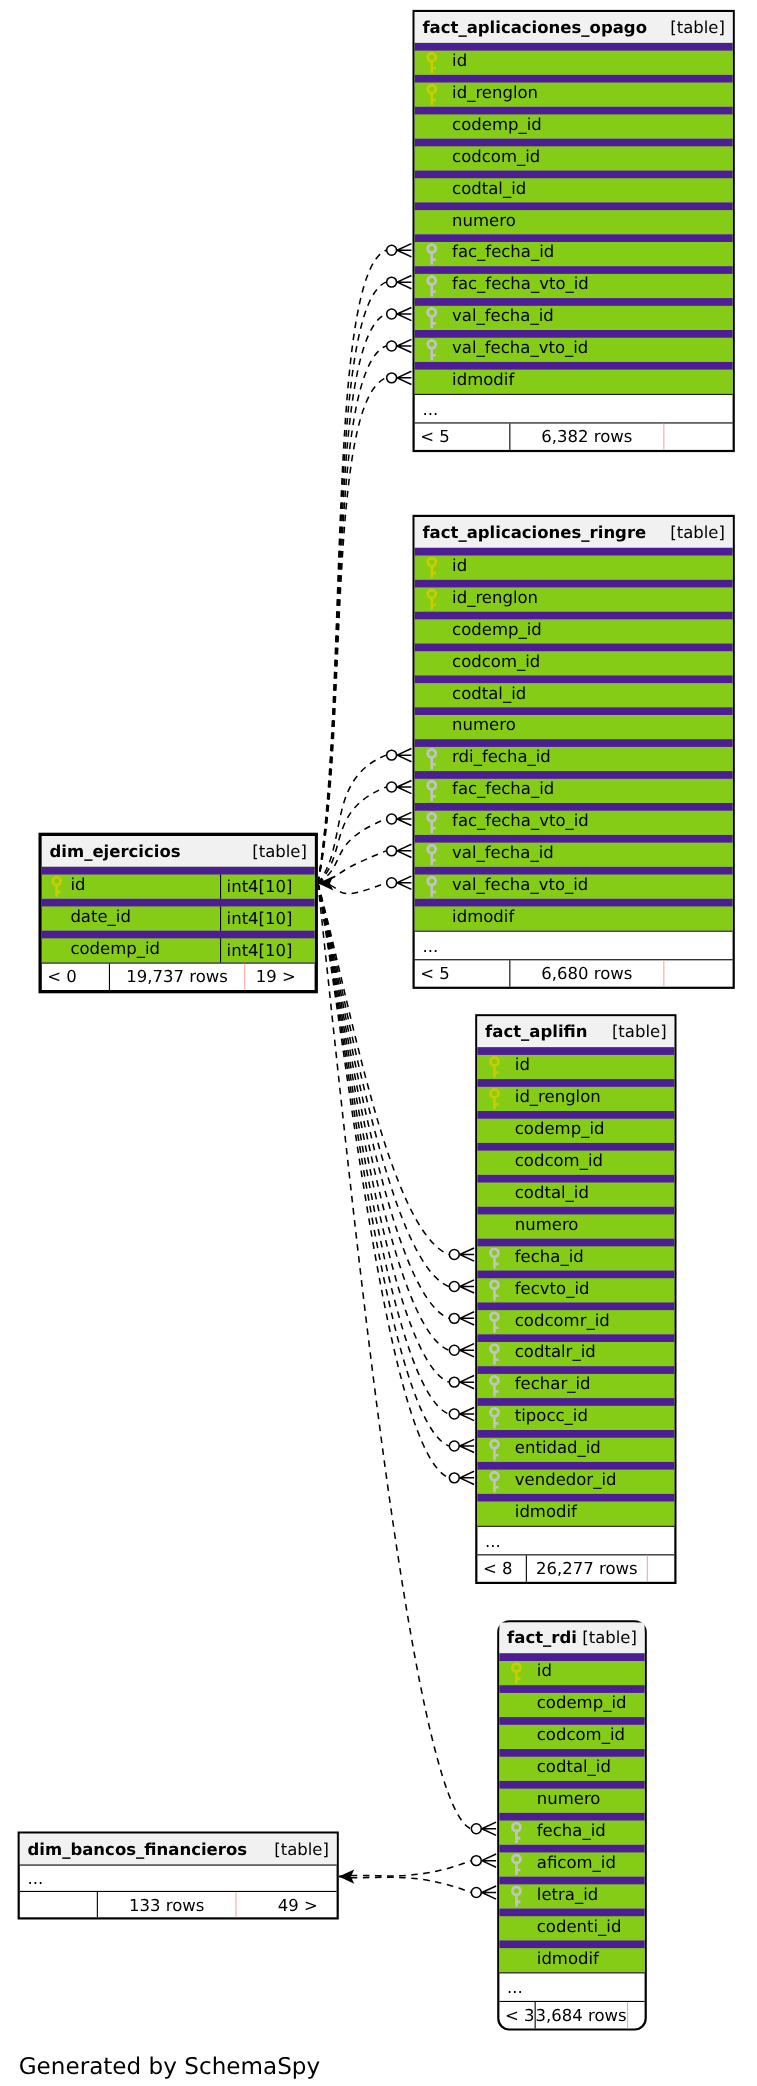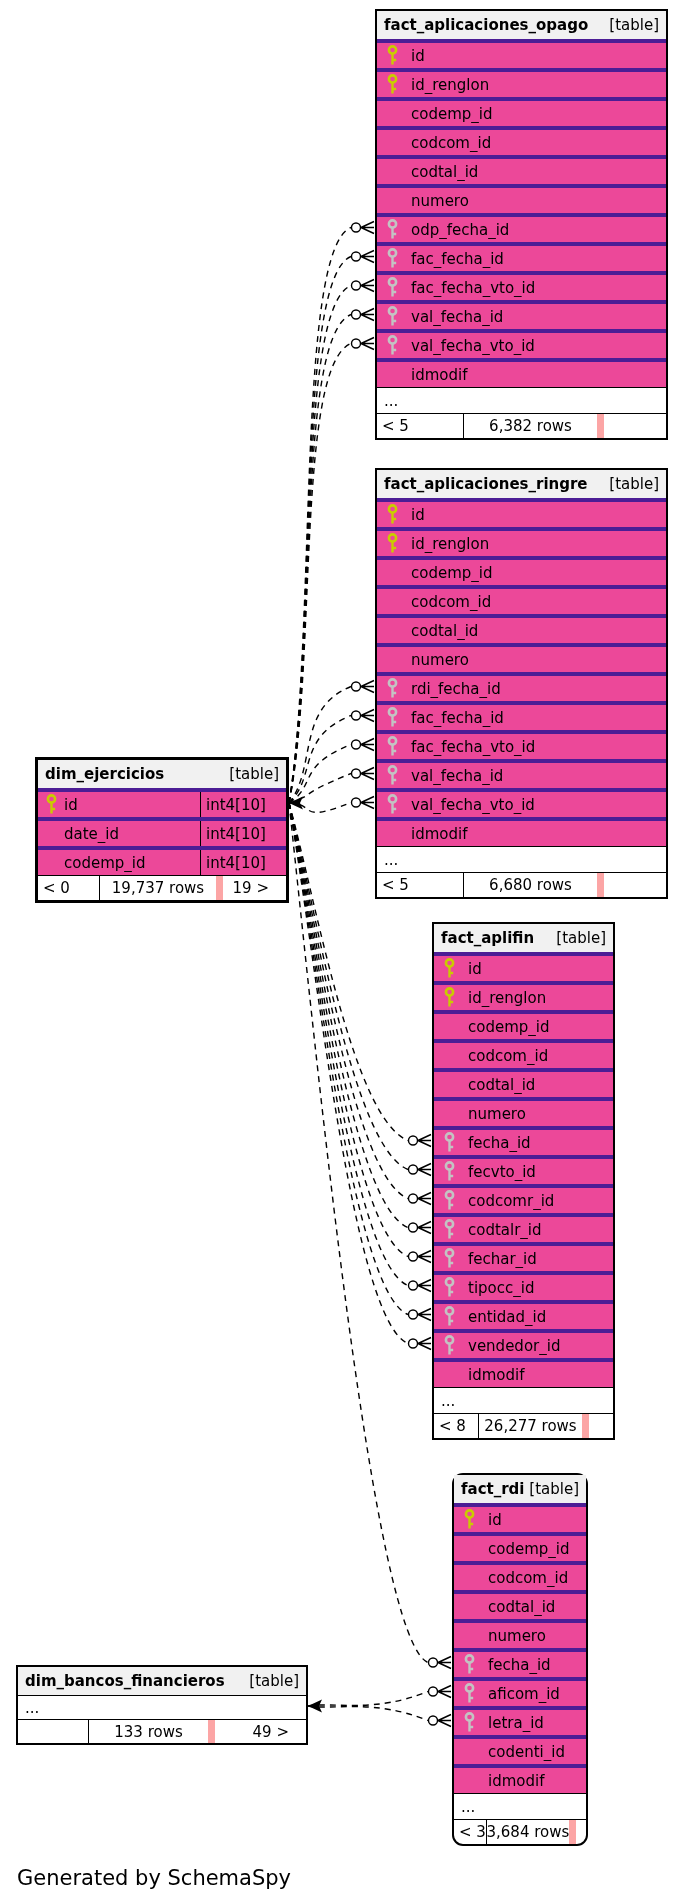--- a/index.html
+++ b/index.html
@@ -10,33 +10,33 @@
   .t-eje{left:35px;top:757px;width:254px;border-width:3px;}
   .t-opago{left:375px;top:9px;width:293px;}
   .t-ringre{left:375px;top:468px;width:293px;}
   .t-aplifin{left:432px;top:922px;width:183px;}
   .t-rdi{left:452px;top:1473px;width:136px;border-radius:11px;}
   .t-bancos{left:16px;top:1665px;width:292px;}
   .thead{height:28px;display:flex;justify-content:space-between;align-items:center;
          padding:12px 7px;background:#f1f1f1;box-sizing:border-box;}
   .tname{font-weight:bold;white-space:nowrap;}
   .ttag{white-space:nowrap;}
-  .row{height:29px;display:flex;align-items:center;border-top:4px solid #4c1d95;box-sizing:border-box;background:#ec4899;}
+  .row{height:29px;display:flex;border-top:7px solid #4c1d95;box-sizing:border-box;background:#84cc16;}
   .keyicon{flex:0 0 34px;padding-left:9px;box-sizing:border-box;display:flex;align-items:center;}
   .t-eje .keyicon{flex:0 0 26px;padding-left:7px;}
   .cname{flex:1;white-space:nowrap;overflow:hidden;}
   .ctype{flex:0 0 86px;align-self:stretch;display:flex;align-items:center;
          border-left:1px solid #000;padding-left:5px;box-sizing:border-box;white-space:nowrap;}
   .dots{height:26px;display:flex;align-items:center;padding-left:7px;border-top:1px solid #000;box-sizing:border-box;}
   .t-bancos .dots{height:24px;}
   .tfoot{height:25px;display:flex;border-top:1px solid #000;box-sizing:border-box;}
   .t-bancos .tfoot{height:24px;}
   .fl,.fc,.fr{display:flex;align-items:center;box-sizing:border-box;white-space:nowrap;}
   .fl{border-right:1px solid #000;padding-left:5px;}
-  .fc{border-right:7px solid #fca5a5;justify-content:center;}
+  .fc{border-right:1px solid #fca5a5;justify-content:center;}
   .fr{justify-content:flex-end;padding-right:17px;flex:1;}
   .t-opago .fl,.t-ringre .fl{width:87px;} .t-opago .fc,.t-ringre .fc{width:140px;}
   .t-aplifin .fl{width:45px;} .t-aplifin .fc{width:110px;}
   .t-rdi .fl{width:36px;} .t-rdi .fc{width:89px;}
   .t-eje .fl{width:62px;} .t-eje .fc{width:123px;}
   .t-bancos .fl{width:71px;} .t-bancos .fc{width:126px;}
   #credit{position:absolute;left:17px;top:1866px;font-size:21px;}
 </style>
 </head>
 <body>
@@ -149,29 +149,20 @@
         <span class="keyicon"></span>
         <span class="cname">numero</span>
       </div>
       <div class="row">
         <span class="keyicon">
           <svg width="13" height="21" viewBox="0 0 13 21">
             <circle cx="6.5" cy="5" r="3.6" fill="none" stroke="#c3c3c3" stroke-width="2.6"></circle>
             <path d="M6.5 8.6 L6.5 19.5 M6.5 15 L10.2 15" fill="none" stroke="#c3c3c3" stroke-width="2.4"></path>
           </svg>
         </span>
-        <span class="cname">odp_fecha_id</span>
-      </div>
-      <div class="row">
-        <span class="keyicon">
-          <svg width="13" height="21" viewBox="0 0 13 21">
-            <circle cx="6.5" cy="5" r="3.6" fill="none" stroke="#c3c3c3" stroke-width="2.6"></circle>
-            <path d="M6.5 8.6 L6.5 19.5 M6.5 15 L10.2 15" fill="none" stroke="#c3c3c3" stroke-width="2.4"></path>
-          </svg>
-        </span>
         <span class="cname">fac_fecha_id</span>
       </div>
       <div class="row">
         <span class="keyicon">
           <svg width="13" height="21" viewBox="0 0 13 21">
             <circle cx="6.5" cy="5" r="3.6" fill="none" stroke="#c3c3c3" stroke-width="2.6"></circle>
             <path d="M6.5 8.6 L6.5 19.5 M6.5 15 L10.2 15" fill="none" stroke="#c3c3c3" stroke-width="2.4"></path>
           </svg>
         </span>
         <span class="cname">fac_fecha_vto_id</span>

